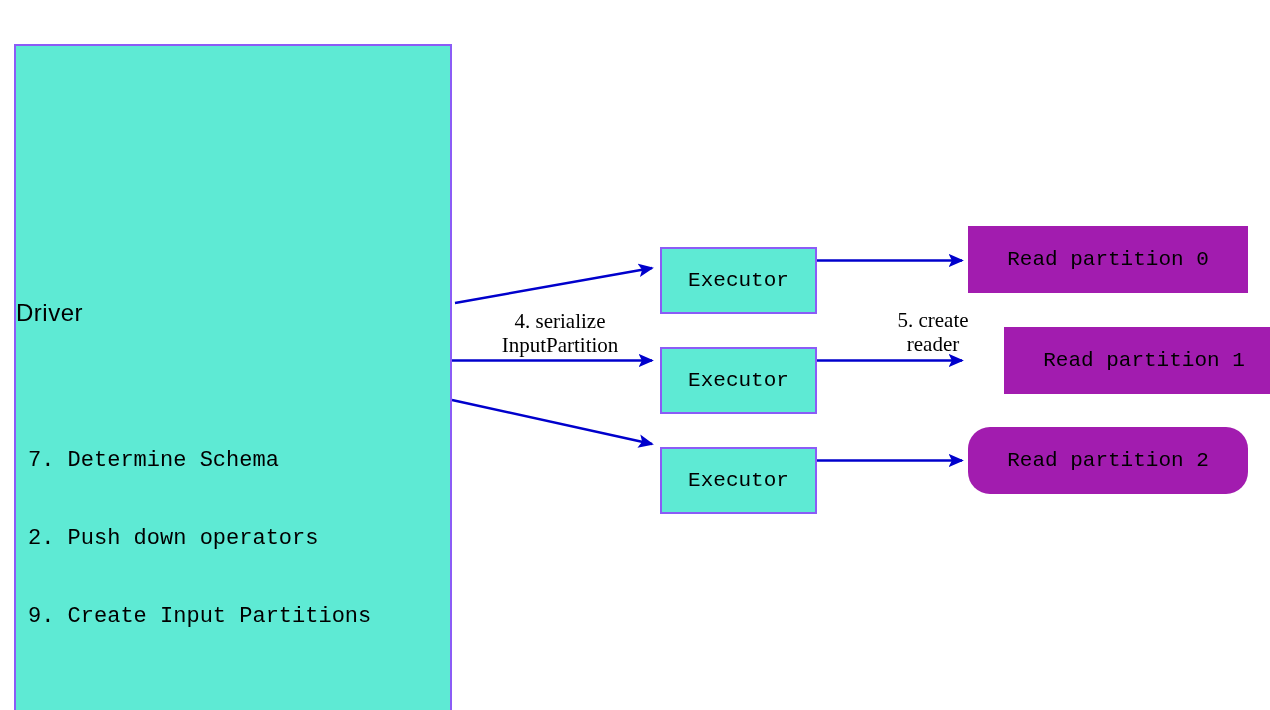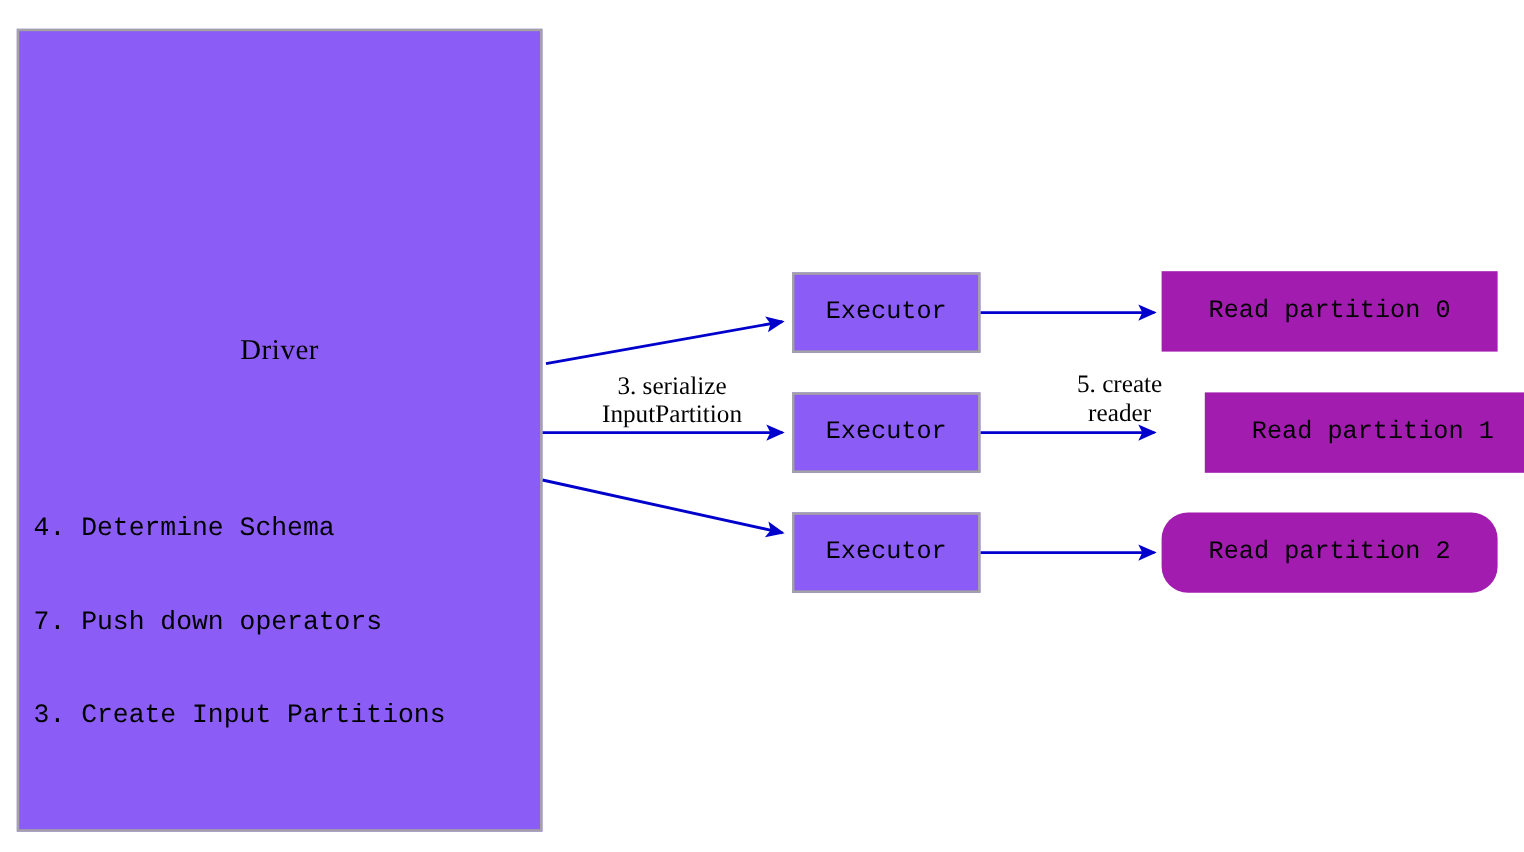--- a/index.html
+++ b/index.html
@@ -32,43 +32,43 @@
 
   
   .box {
     position: absolute;
     box-sizing: border-box;
     display: flex;
     align-items: center;
     justify-content: center;
   }
   .red-box {
-    border: 2px solid #a3a3a3;
-    background: #8b5cf6;
+    border: 2px solid #8b5cf6;
+    background: #5eead4;
+    margin-top: 20px;
   }
   .green-box {
     background: #a21caf;
     border: none;
   }
 
   
   #driver-box {
     left: 14px;
     top: 24px;
     width: 438px;
     height: 669px;
     display: block;
   }
   .driver-title {
     position: absolute;
     left: 0;
     right: 0;
     top: 253px;
-    text-align: center;
-    font-family: Liberation Serif, serif;
+    font-family: Liberation Sans, sans-serif;
     font-size: 24px;
     color: #000000;
     letter-spacing: 0.5px;
     white-space: pre;
   }
   .driver-steps {
     position: absolute;
     left: 12px;
     top: 350px;
     font-family: "Liberation Mono", "DejaVu Sans Mono", monospace;
@@ -148,23 +148,23 @@
     <line x1="817" y1="260.5" x2="962" y2="260.5" stroke="#0000cc" stroke-width="2.4" marker-end="url(#arrowhead)"></line>
 
     <line x1="817" y1="360.5" x2="962" y2="360.5" stroke="#0000cc" stroke-width="2.4" marker-end="url(#arrowhead)"></line>
 
     <line x1="817" y1="460.5" x2="962" y2="460.5" stroke="#0000cc" stroke-width="2.4" marker-end="url(#arrowhead)"></line>
   </svg>
 
   <div id="driver-box" class="box red-box">
     <div class="driver-title">Driver</div>
     <div class="driver-steps">
-      <div>4. Determine Schema</div>
-      <div>7. Push down operators</div>
-      <div>3. Create Input Partitions</div>
+      <div>7. Determine Schema</div>
+      <div>2. Push down operators</div>
+      <div>9. Create Input Partitions</div>
     </div>
   </div>
 
   <div id="executor-0" class="box red-box executor-box">
     <span>Executor</span>
   </div>
   <div id="executor-1" class="box red-box executor-box">
     <span>Executor</span>
   </div>
   <div id="executor-2" class="box red-box executor-box">
@@ -174,19 +174,19 @@
   <div id="partition-0" class="box green-box partition-box">
     <span>Read partition 0</span>
   </div>
   <div id="partition-1" class="box green-box partition-box">
     <span>Read partition 1</span>
   </div>
   <div id="partition-2" class="box green-box partition-box">
     <span>Read partition 2</span>
   </div>
 
-  <div id="label-serialize" class="edge-label">3. serialize
+  <div id="label-serialize" class="edge-label">4. serialize
 InputPartition</div>
 
   <div id="label-create-reader" class="edge-label">5. create
 reader</div>
 
 </div>
 
 </body></html>

